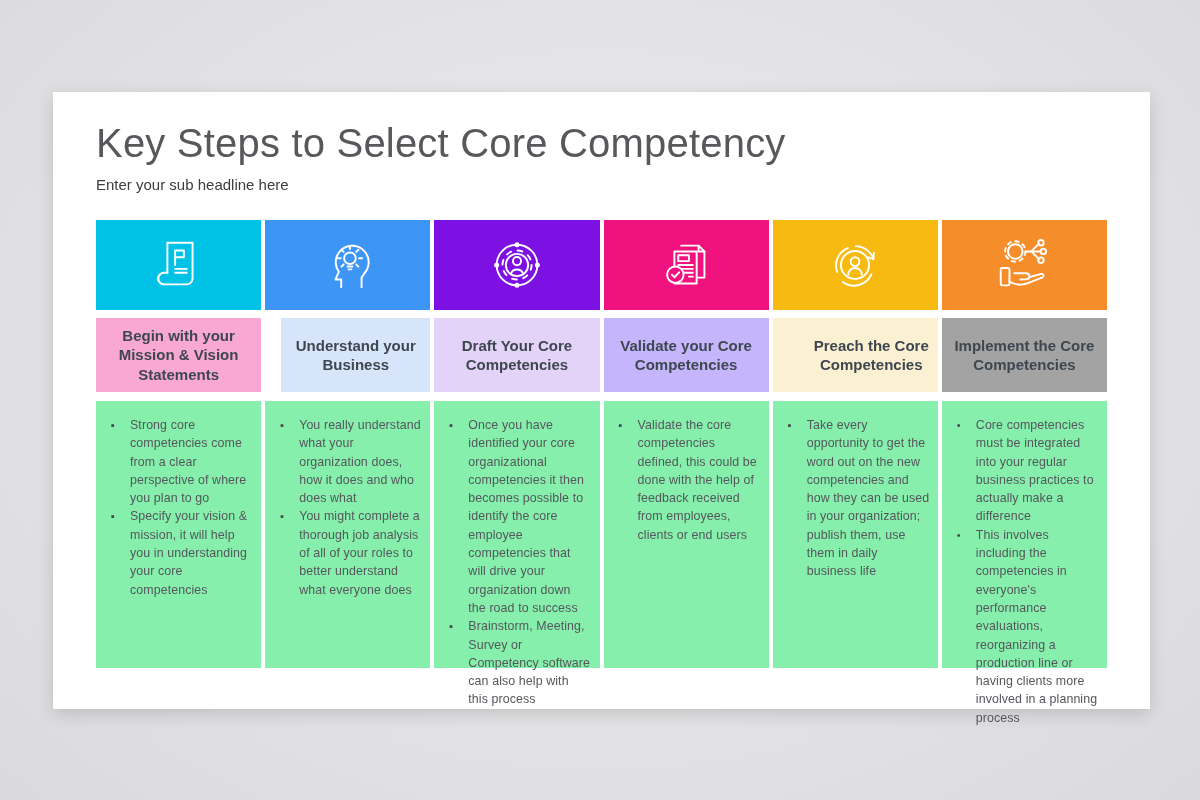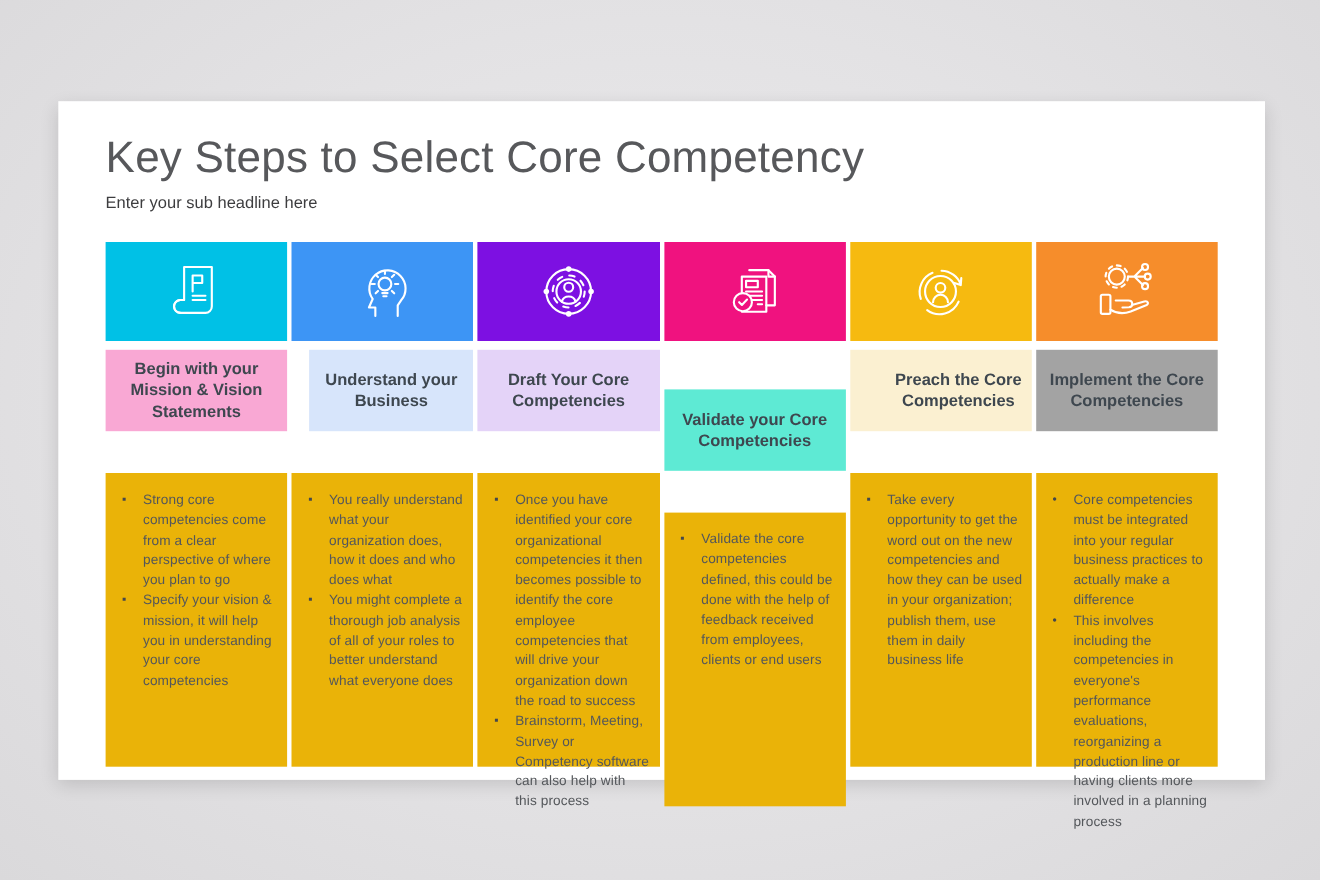--- a/index.html
+++ b/index.html
@@ -33,22 +33,22 @@
   }
   .head svg { width:62px; height:62px; display:block; }
   .head svg * { stroke:#FFFFFF; stroke-width:2; fill:none; stroke-linecap:round; stroke-linejoin:round; }
   .head svg .fdot { fill:#FFFFFF; stroke:none; }
   .titlebox {
     height:74px; margin-bottom:9px; padding:6px 8px;
     display:flex; align-items:center; justify-content:center; text-align:center;
     font-size:15px; font-weight:bold; color:#3E474F; line-height:1.28;
   }
   .bodybox {
-    height:267px; background:#eab308; padding:15px 8px 0 0;
-    font-size:12.4px; color:#54575B;margin-top:29px;
+    height:267px; background:#86efac; padding:15px 8px 0 0;
+    font-size:12.4px; color:#54575B;
   }
   .bodybox ul { list-style:none; }
   .bodybox li {
     position:relative; padding-left:34px; margin-bottom:0;
     line-height:18.3px; letter-spacing:0.1px;
   }
   .bodybox li::before {
     content:attr(data-marker);
     position:absolute; left:15px; top:0; font-size:11px; color:#45484C;
   }
@@ -127,21 +127,21 @@
           <svg viewBox="0 0 64 64">
             <path d="M27 12 h18 l6 6 v27 h-8"></path>
             <path d="M45 12 v6 h6"></path>
             <rect x="20" y="18" width="23" height="33"></rect>
             <rect x="24" y="22" width="11" height="6"></rect>
             <path d="M24 32 h15 M24 36 h15 M24 40 h15 M35 44 h4"></path>
             <circle cx="21" cy="42" r="8.5" style="fill: rgb(240, 18, 127);"></circle>
             <path d="M17.5 42 l2.6 2.6 l4.8 -5"></path>
           </svg>
         </div>
-        <div class="titlebox" style="background: #5eead4; margin-top: 36px;">Validate your Core Competencies</div>
+        <div class="titlebox" style="background: #c4b5fd;">Validate your Core Competencies</div>
         <div class="bodybox">
           <ul>
             <li data-marker="▪">Validate the core competencies defined, this could be done with the help of feedback received from employees, clients or end users</li>
           </ul>
         </div>
       </div>
 
       <div class="col">
         <div class="head" style="background: rgb(246, 186, 16);">
           <svg viewBox="0 0 64 64">

